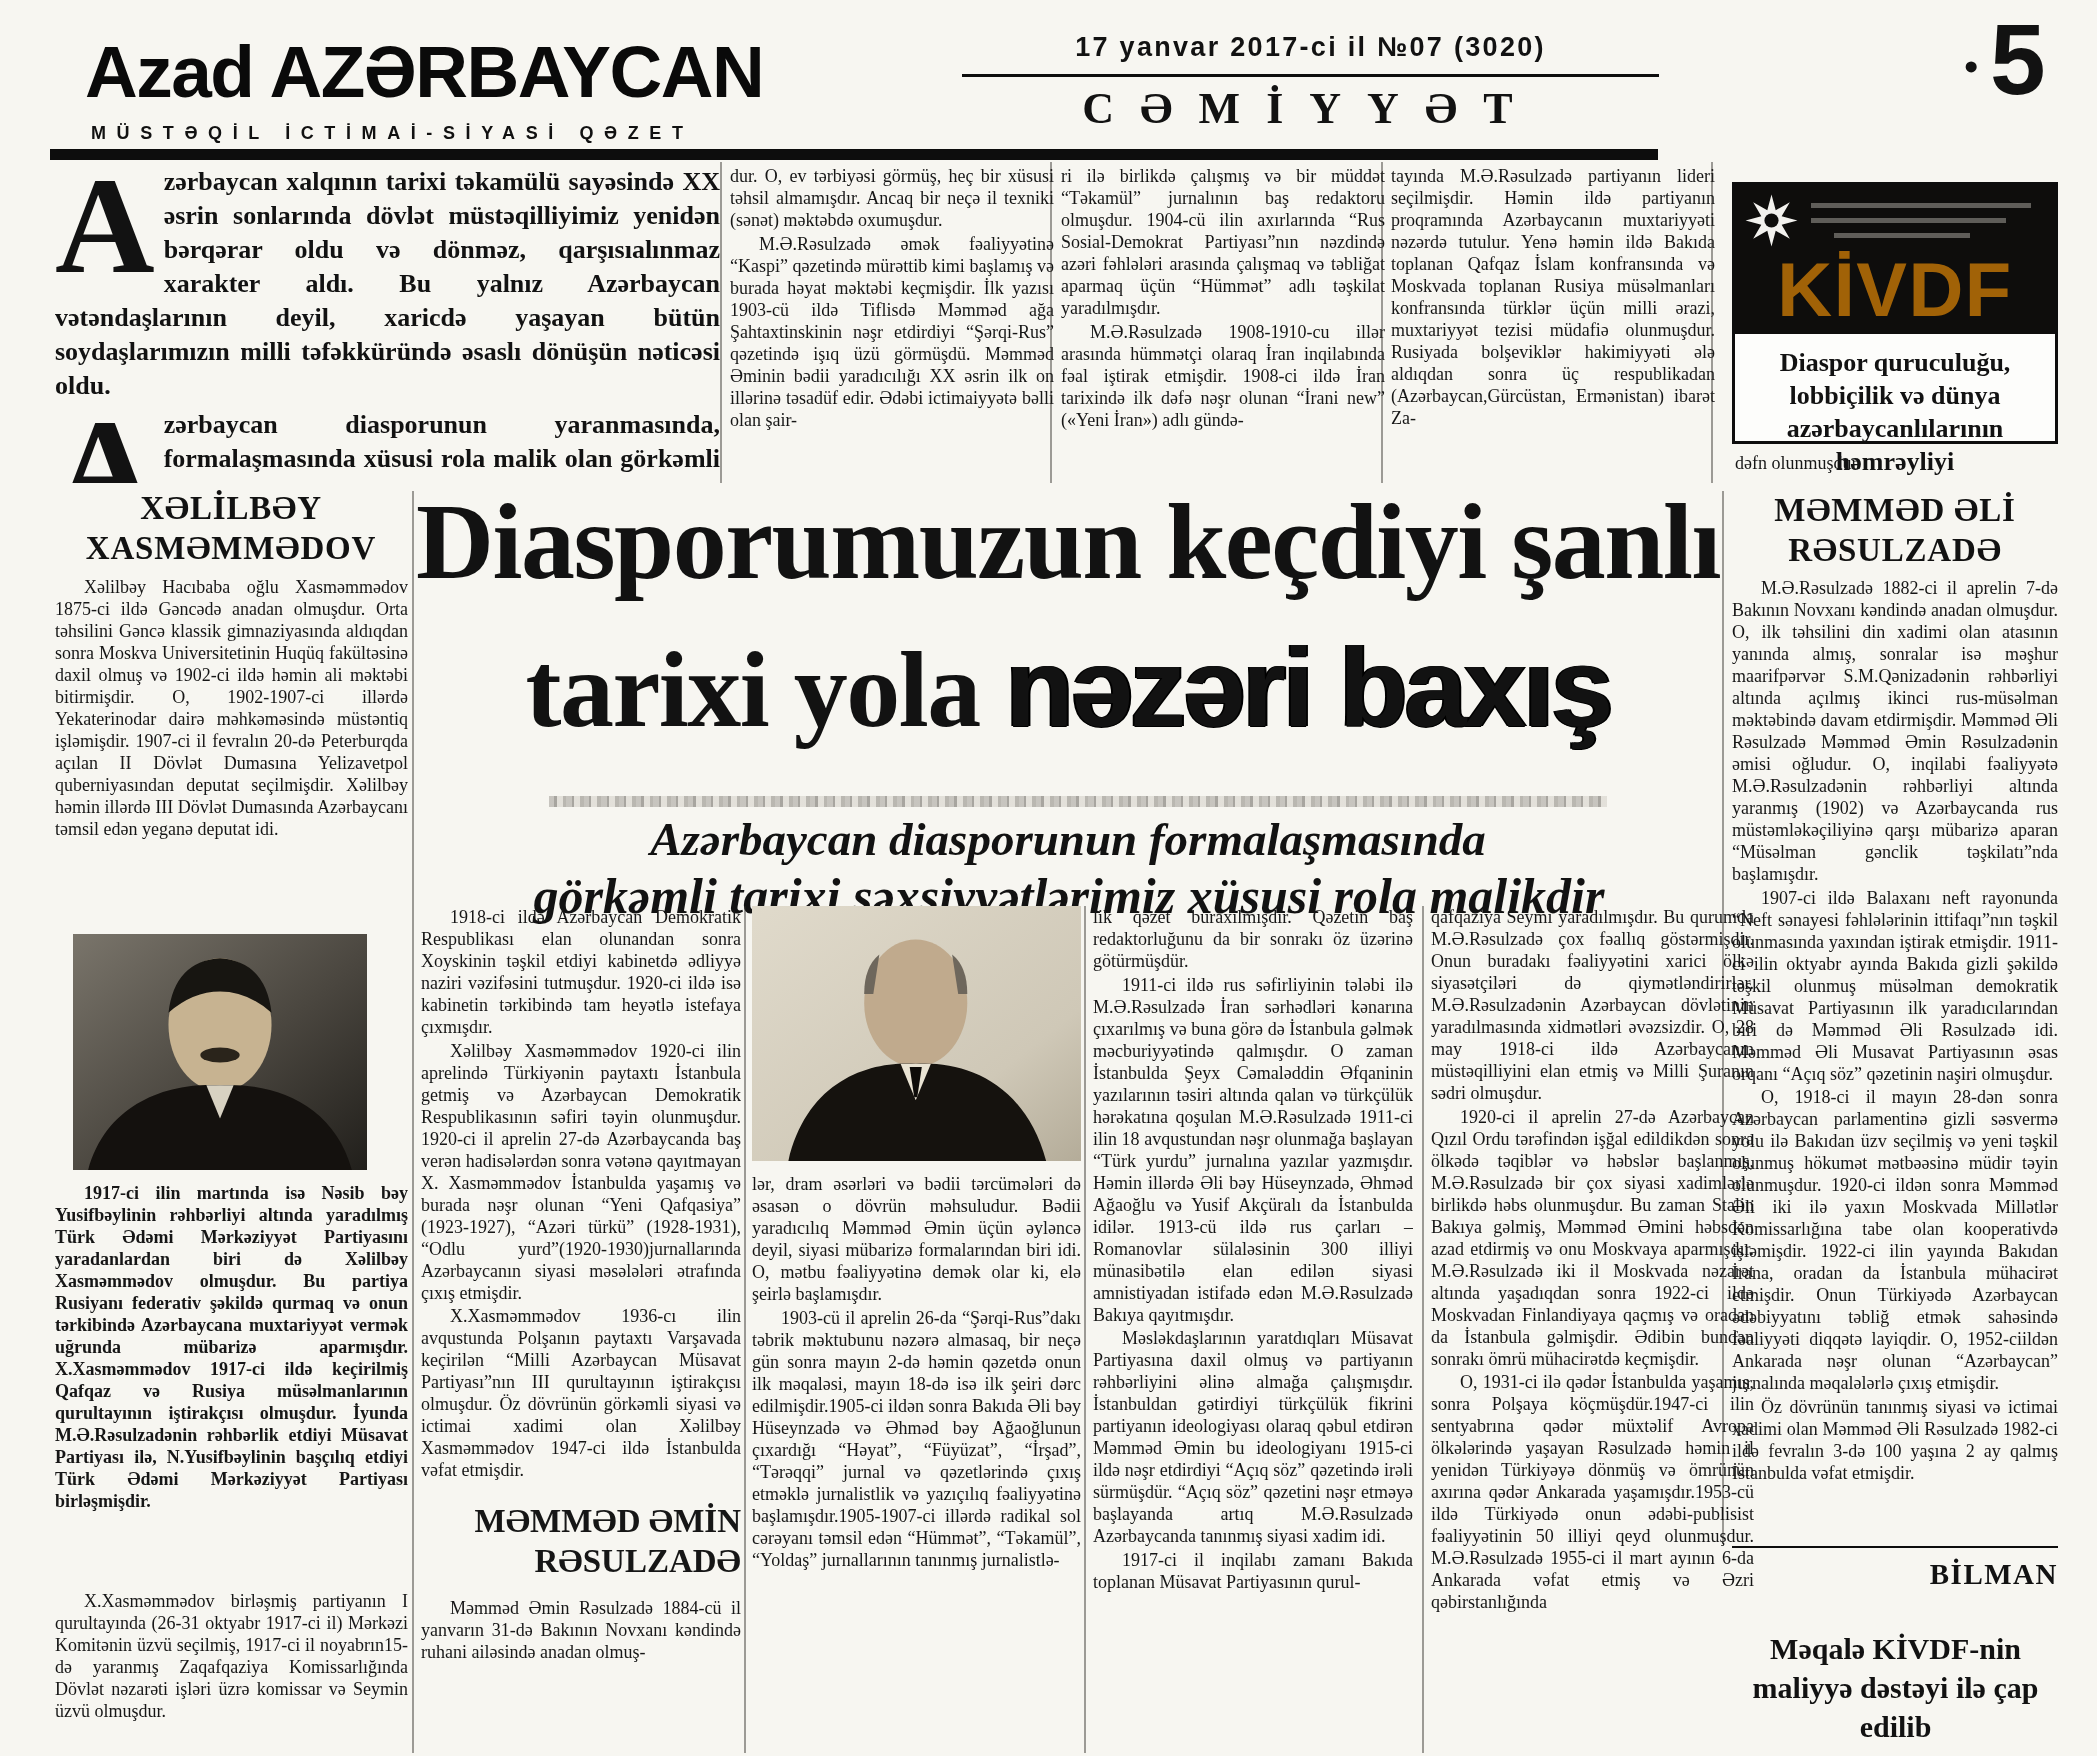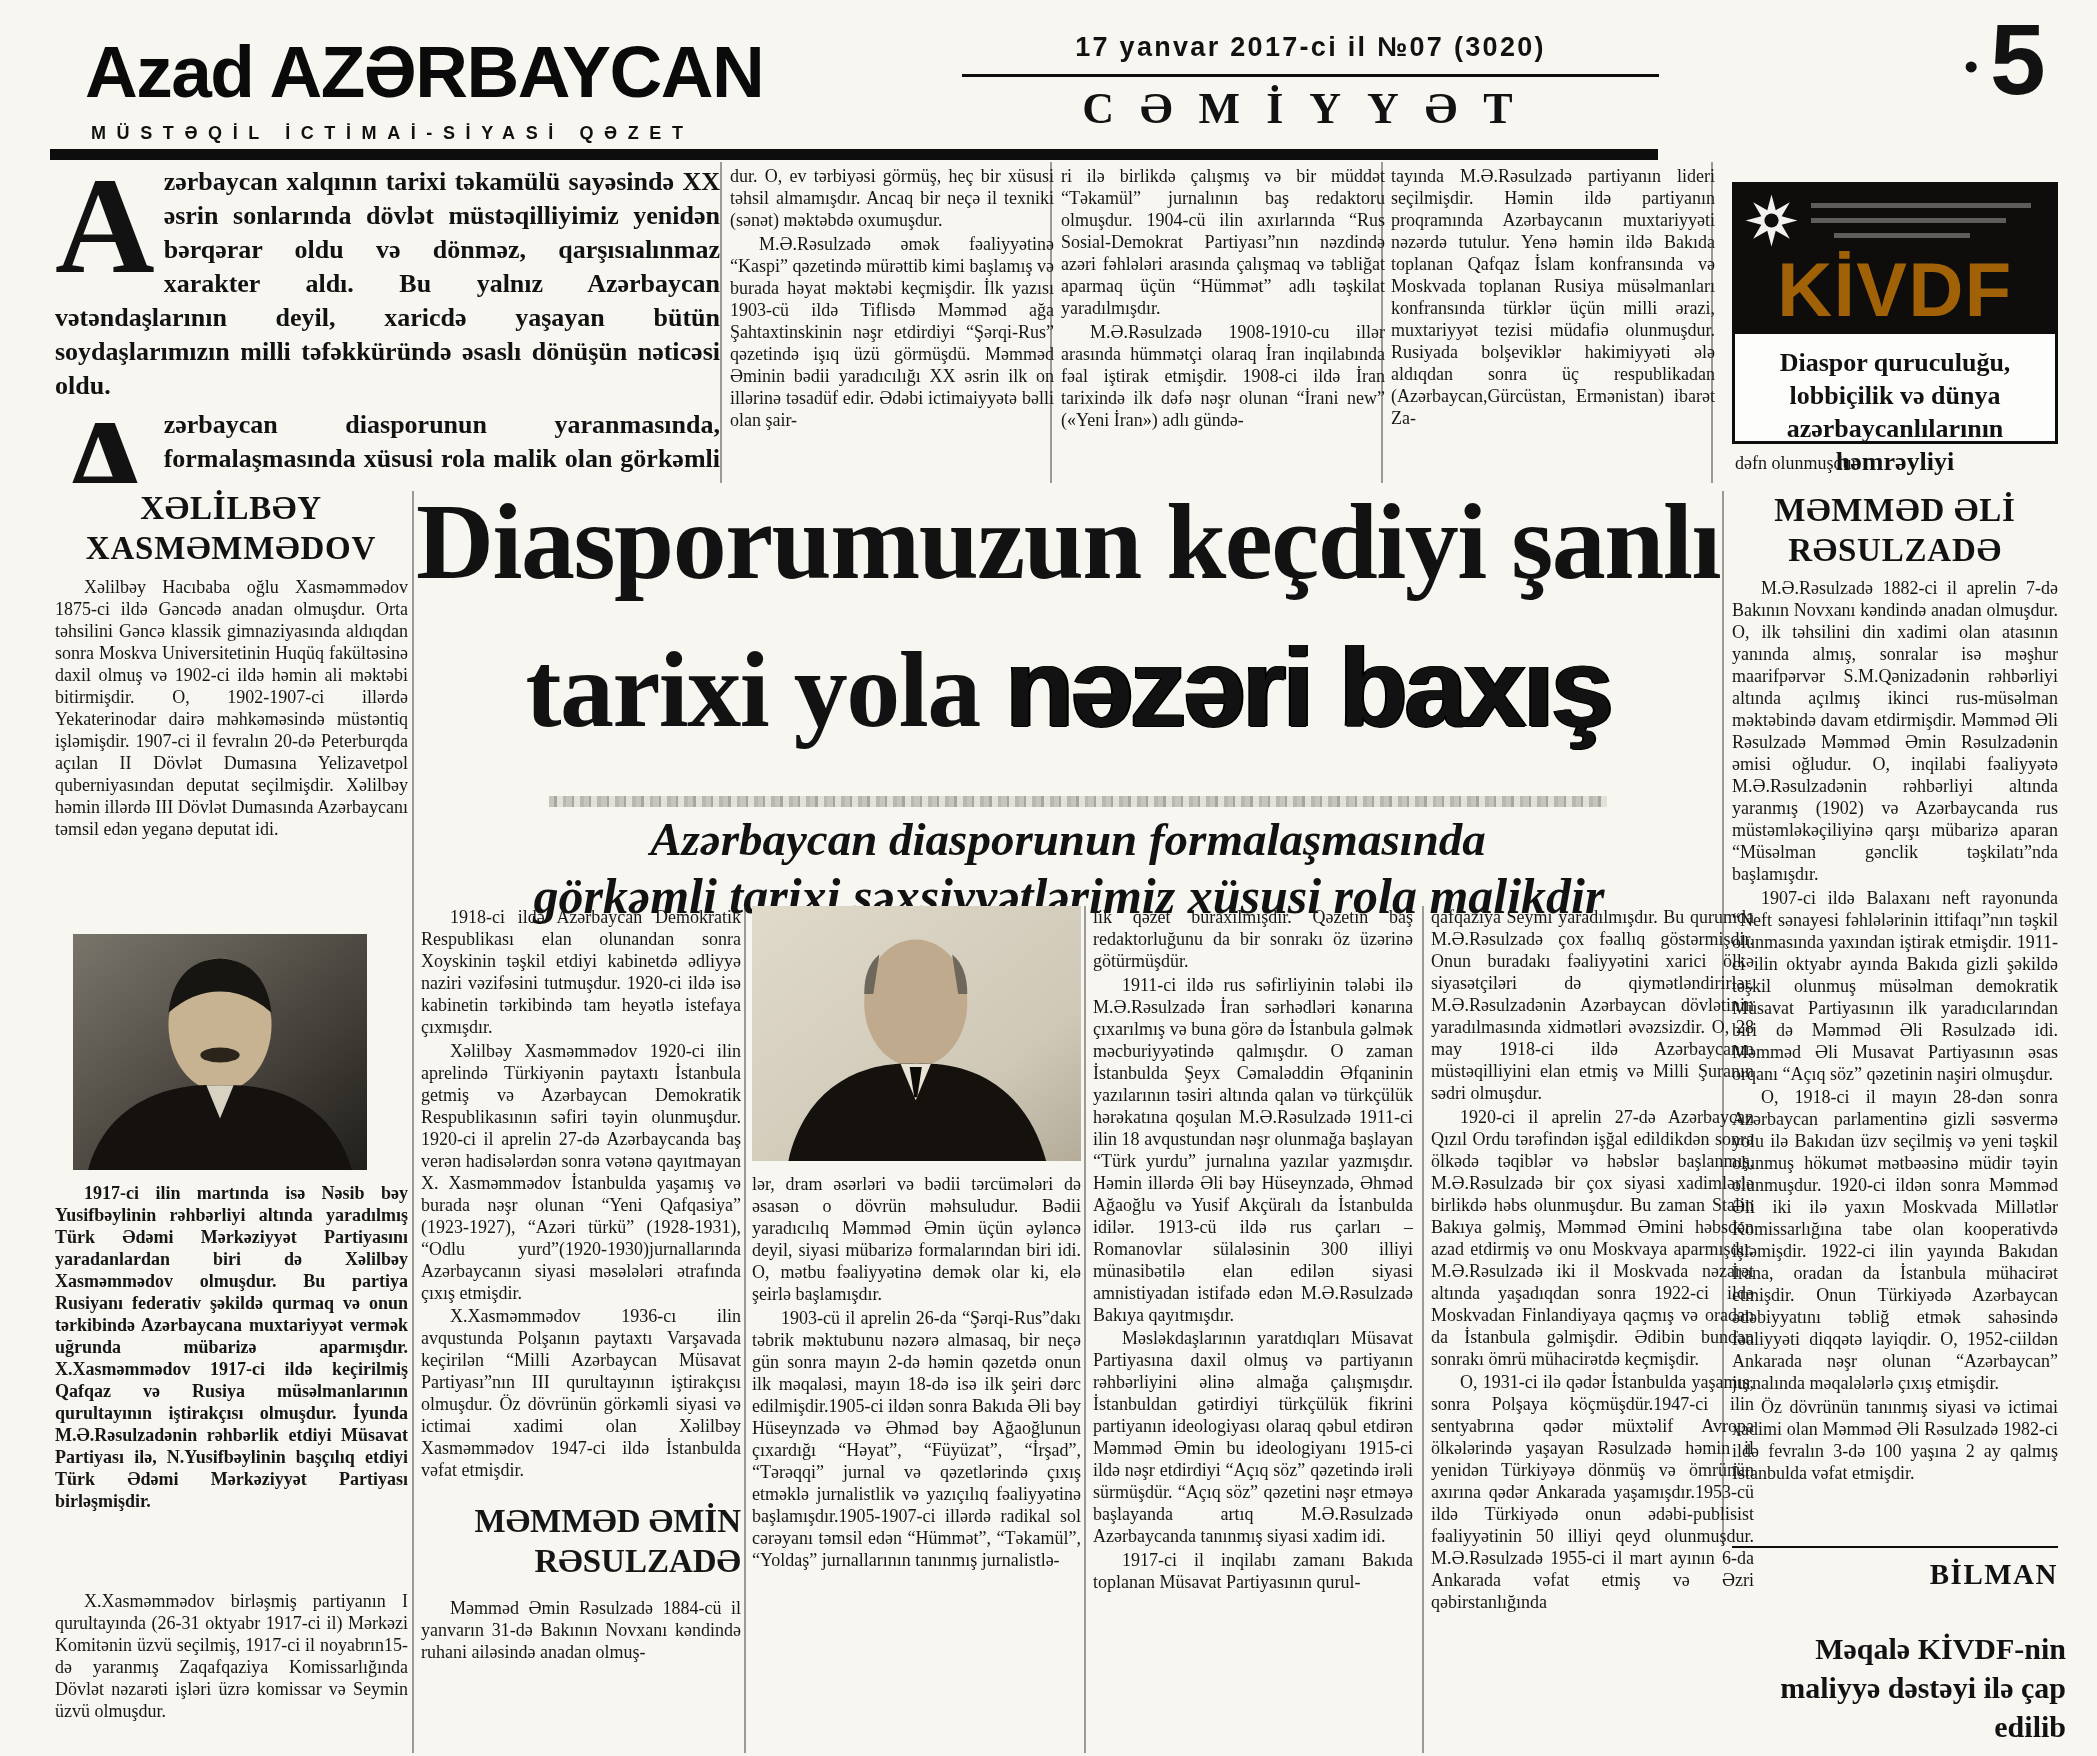--- a/index.html
+++ b/index.html
@@ -31,21 +31,21 @@
   .subhead{font-style:italic;font-weight:bold;text-align:center;white-space:nowrap;}
   .fuzz{position:absolute;height:11.4px;opacity:.75;
         background:repeating-linear-gradient(90deg,#b7b4ae 0 5.3px,#8d8a84 5.3px 7.6px,#dcd9d2 7.6px 13.6px,#a5a29b 13.6px 17.4px);}
   .kivdf-box{position:absolute;border:3.8px solid #0d0d0d;background:#fdfdfb;box-sizing:border-box;}
   .kivdf-black{position:relative;width:100%;height:149px;background:#0e0d0c;}
   .kivdf-title{position:absolute;left:0;right:0;bottom:1.5px;text-align:center;color:#a16207;
                font-family:"Liberation Sans",sans-serif;font-weight:bold;font-size:76px;letter-spacing:1.5px;}
   .kivdf-line{position:absolute;height:5.3px;background:#96938d;opacity:.6;}
   .kivdf-tag{padding:12px 6px 0 6px;font-weight:bold;font-size:26px;line-height:33px;text-align:center;}
   .byline{font-weight:bold;font-size:29px;text-align:right;letter-spacing:1.5px;}
-  .footnote{font-weight:bold;font-size:30px;line-height:39px;text-align:right;}
+  .footnote{font-weight:bold;font-size:30px;line-height:39px;text-align:center;}
   .photo{position:absolute;overflow:hidden;background:#555;}
   .photo svg{display:block;width:100%;height:100%;}
 </style>
 </head>
 <body>
 
 <div class="page">
 
   <div class="abs sans mast-title" style="left:85px;top:30px;">Azad AZƏRBAYCAN</div>
   <div class="abs sans mast-sub" style="left:91px;top:123px;">MÜSTƏQİL İCTİMAİ-SİYASİ QƏZET</div>

